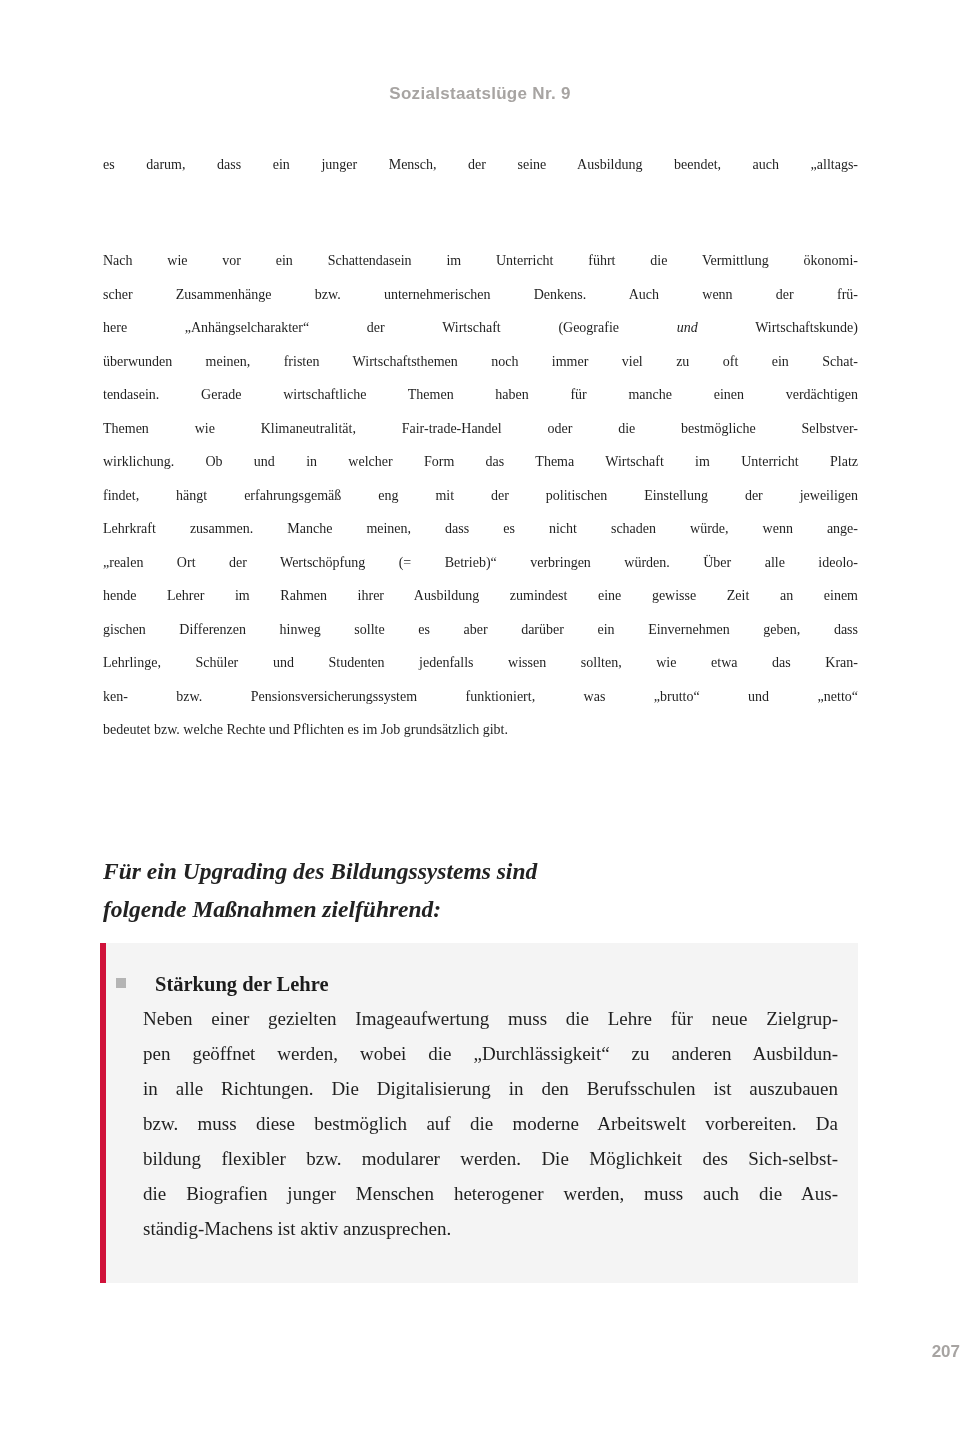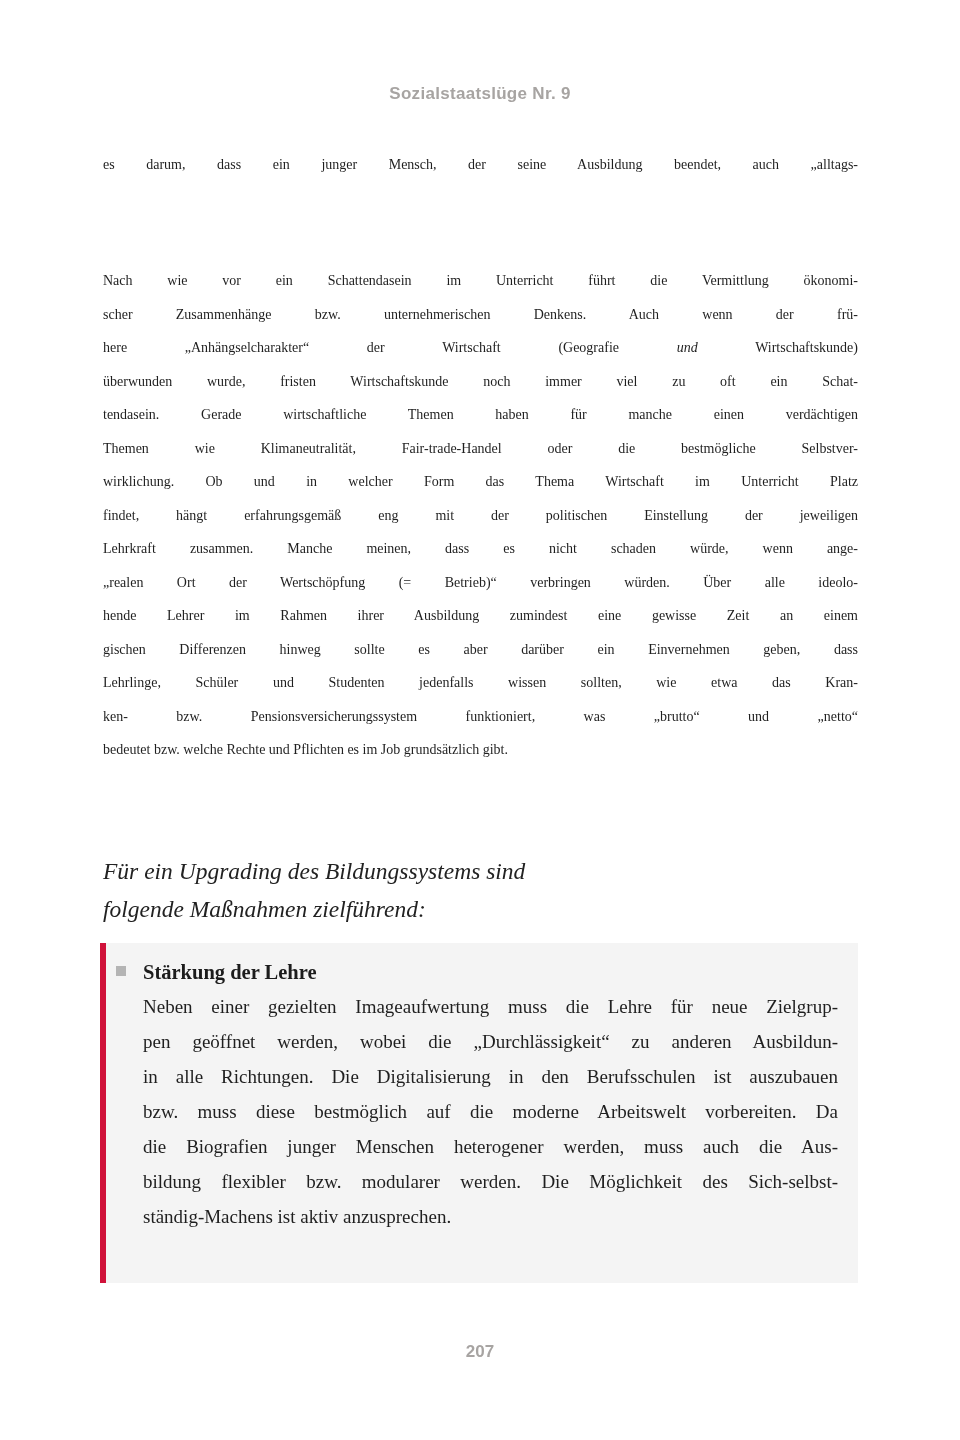--- a/index.html
+++ b/index.html
@@ -26,35 +26,36 @@
   }
   
   .para {
     position: absolute;
     left: 103px;
     width: 755px;
     font-size: 14px;
     line-height: 34px;
   }
   .para.p1 { top: 148px; }
-  .para.p2 { top: 264px; line-height: 33.5px; }
+  .para.p2 { top: 244px; line-height: 33.5px; }
   .justify .line { text-align: justify; text-align-last: justify; }
   .justify .line.last { text-align-last: left; }
   .line { white-space: normal; }
   .line i { font-style: italic; }
   
   .subhead {
     position: absolute;
     left: 103px;
     top: 852px;
     width: 755px;
     font-style: italic;
     font-size: 23.5px;
     line-height: 38px;
     color: #222222;
+    font-weight: bold;
   }
   
   .callout {
     position: absolute;
     left: 100px;
     top: 943px;
     width: 758px;
     height: 340px;
     background: var(--box-bg, #f4f4f4);
     box-sizing: border-box;
@@ -72,36 +73,36 @@
   }
   .bullet {
     position: absolute;
     left: -27px;
     top: 9px;
     width: 10px;
     height: 10px;
     background: var(--bullet-gray, #b4b4b4);
   }
   .callout-title {
-    margin: 0;
+    margin: 12px;
     font-size: 20.5px;
     font-weight: bold;
     line-height: 30px;
     color: #1c1c1c;
   }
   .callout-body {
     font-size: 19px;
     line-height: 35px;
   }
   
   .page-number {
     position: absolute;
     left: 0; right: 0;
     top: 1342px;
-    text-align: center;
+    text-align: right;
     font-family: "Liberation Sans", "DejaVu Sans", sans-serif;
     font-weight: bold;
     font-size: 17px;
     color: var(--header-gray, #a7a4a2);
   }
 </style>
 </head>
 <body>
 
 <div class="page">
@@ -109,21 +110,21 @@
   <header class="running-header">Sozialstaatslüge Nr. 9</header>
 
   <div class="para p1 justify">
       <div class="line">es darum, dass ein junger Mensch, der seine Ausbildung beendet, auch „alltags-</div>
     </div>
 
   <div class="para p2 justify">
       <div class="line">Nach wie vor ein Schattendasein im Unterricht führt die Vermittlung ökonomi-</div>
       <div class="line">scher Zusammenhänge bzw. unternehmerischen Denkens. Auch wenn der frü-</div>
       <div class="line"><span>here „Anhängselcharakter“ der Wirtschaft (Geografie </span><i>und</i><span> Wirtschaftskunde)</span></div>
-      <div class="line">überwunden wurde, fristen Wirtschaftskunde noch immer viel zu oft ein Schat-</div>
+      <div class="line">überwunden meinen, fristen Wirtschaftsthemen noch immer viel zu oft ein Schat-</div>
       <div class="line">tendasein. Gerade wirtschaftliche Themen haben für manche einen verdächtigen</div>
       <div class="line">Themen wie Klimaneutralität, Fair-trade-Handel oder die bestmögliche Selbstver-</div>
       <div class="line">wirklichung. Ob und in welcher Form das Thema Wirtschaft im Unterricht Platz</div>
       <div class="line">findet, hängt erfahrungsgemäß eng mit der politischen Einstellung der jeweiligen</div>
       <div class="line">Lehrkraft zusammen. Manche meinen, dass es nicht schaden würde, wenn ange-</div>
       <div class="line">„realen Ort der Wertschöpfung (= Betrieb)“ verbringen würden. Über alle ideolo-</div>
       <div class="line">hende Lehrer im Rahmen ihrer Ausbildung zumindest eine gewisse Zeit an einem</div>
       <div class="line">gischen Differenzen hinweg sollte es aber darüber ein Einvernehmen geben, dass</div>
       <div class="line">Lehrlinge, Schüler und Studenten jedenfalls wissen sollten, wie etwa das Kran-</div>
       <div class="line">ken- bzw. Pensionsversicherungssystem funktioniert, was „brutto“ und „netto“</div>
@@ -139,21 +140,21 @@
     <span class="accent-bar"></span>
     <div class="callout-head">
       <span class="bullet"></span>
       <h3 class="callout-title">Stärkung der Lehre</h3>
     </div>
     <div class="callout-body justify">
         <div class="line">Neben einer gezielten Imageaufwertung muss die Lehre für neue Zielgrup-</div>
         <div class="line">pen geöffnet werden, wobei die „Durchlässigkeit“ zu anderen Ausbildun-</div>
         <div class="line">in alle Richtungen. Die Digitalisierung in den Berufsschulen ist auszubauen</div>
         <div class="line">bzw. muss diese bestmöglich auf die moderne Arbeitswelt vorbereiten. Da</div>
+        <div class="line">bildung flexibler bzw. modularer werden. Die Möglichkeit des Sich-selbst-</div>
         <div class="line">die Biografien junger Menschen heterogener werden, muss auch die Aus-</div>
-        <div class="line">bildung flexibler bzw. modularer werden. Die Möglichkeit des Sich-selbst-</div>
         <div class="line last">ständig-Machens ist aktiv anzusprechen.</div>
       </div>
   </aside>
 
   <footer class="page-number">207</footer>
 
 </div>
 
 </body></html>

